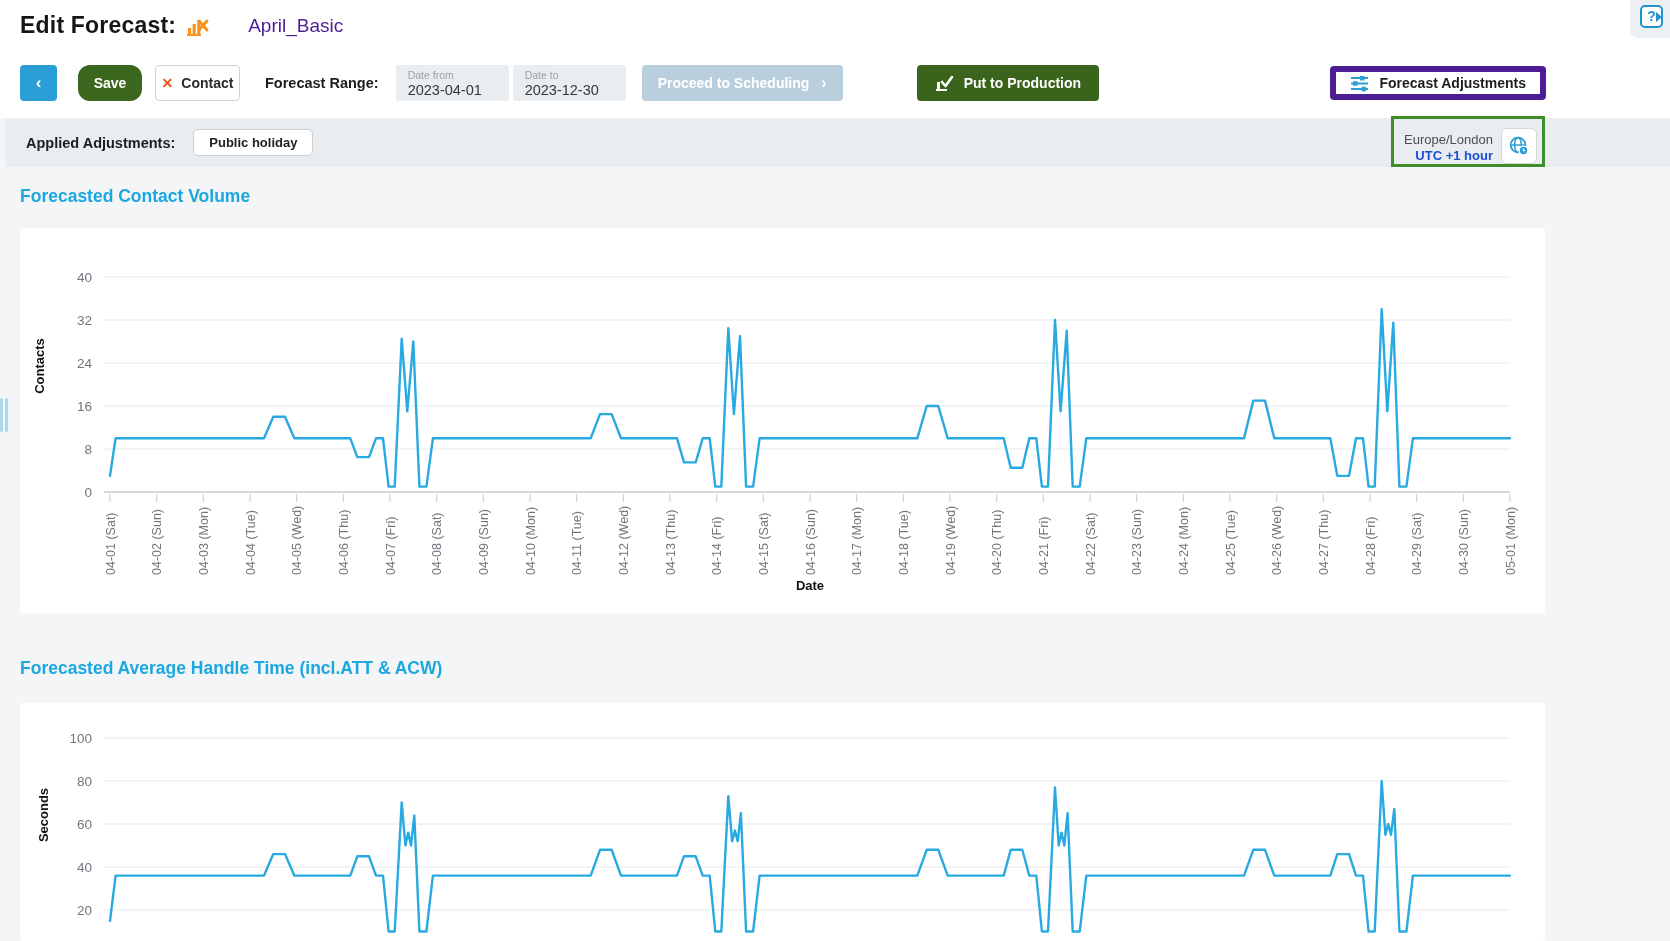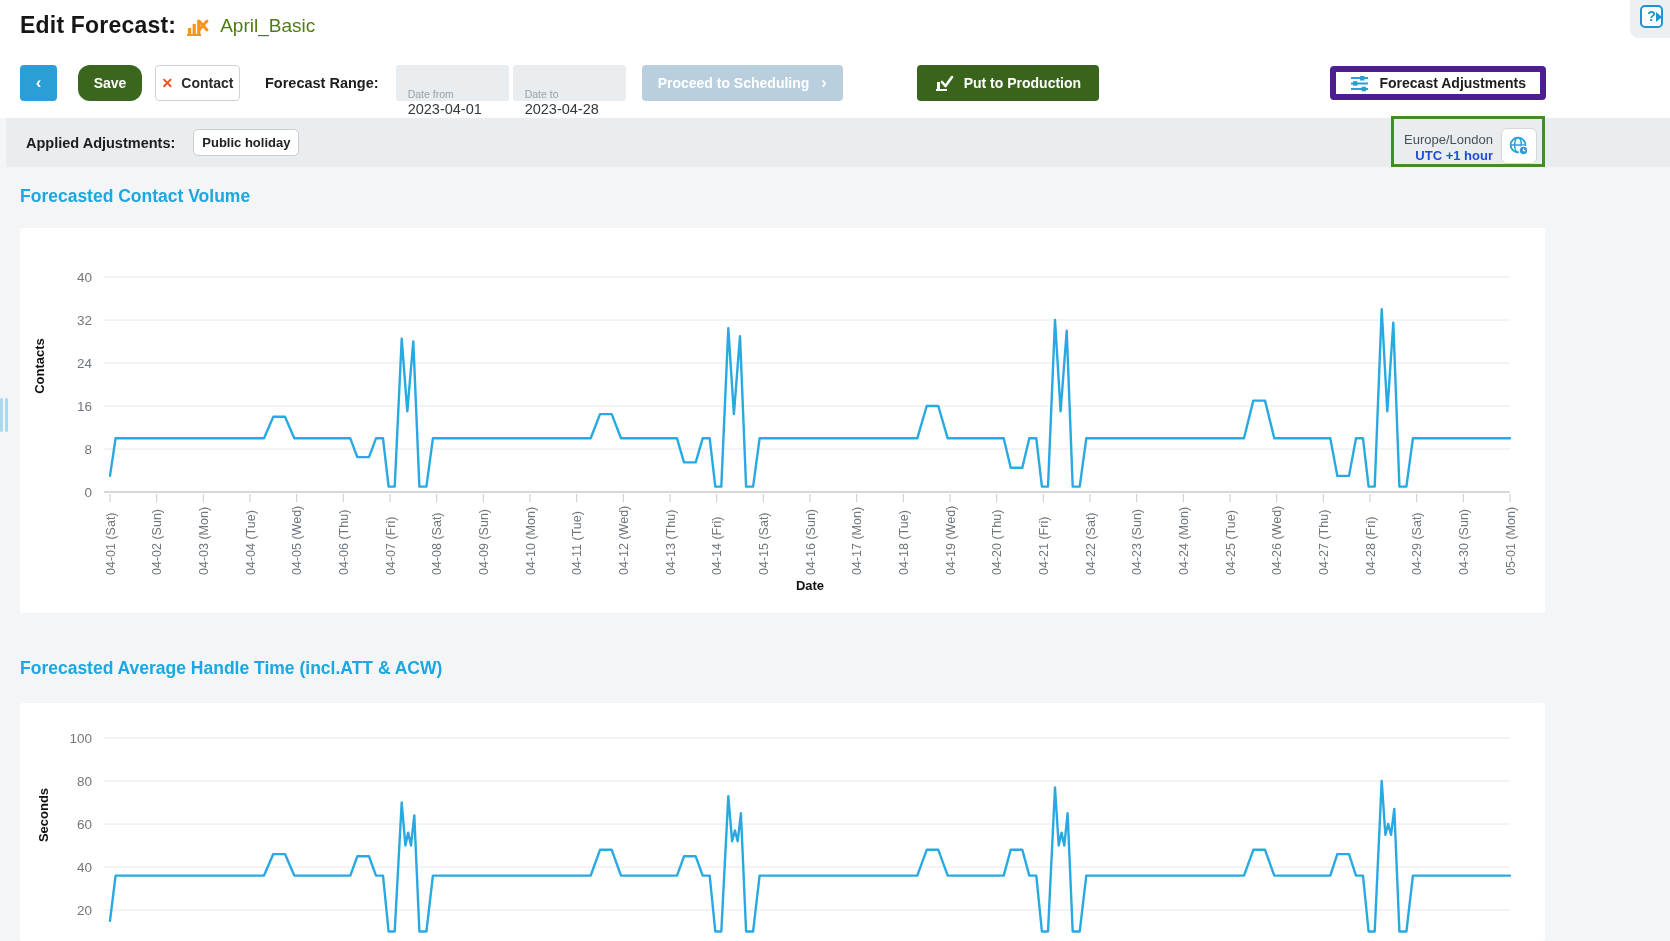--- a/index.html
+++ b/index.html
@@ -3,45 +3,45 @@
 <meta charset="utf-8">
 <style>
   * { margin:0; padding:0; box-sizing:border-box; }
   html,body { width:1670px; height:941px; overflow:hidden; }
   body { font-family:"Liberation Sans", sans-serif; background:#f4f5f6; position:relative; }
 
   
   .header { position:absolute; left:0; top:0; width:1670px; height:118px; background:#ffffff; }
   .title-row { position:absolute; left:20px; top:12px; display:flex; align-items:center; gap:10px; }
   .page-title { font-size:23px; font-weight:bold; color:#161616; letter-spacing:.2px; }
-  .forecast-name { font-size:19px; color:#4d7c0f; }
+  .forecast-name { font-size:19px; color:#4c1d95;margin-left:28px; }
   .help-wrap { position:absolute; right:-8px; top:-8px; width:48px; height:46px; background:#edf0f2; border-radius:8px; }
   .help-btn { position:absolute; left:10px; top:13px; width:23px; height:23px; border:2px solid #1f93d2; border-radius:5px; background:#fff; color:#1f93d2; font-size:14px; font-weight:bold; text-align:center; line-height:19px; cursor:pointer; }
   .help-btn:after { content:""; position:absolute; right:-6px; top:5px; border:5px solid transparent; border-left:6px solid #1f93d2; }
 
   
   .toolbar { position:absolute; left:20px; top:65px; height:36px; display:flex; align-items:center; }
   .btn { height:36px; border:none; border-radius:4px; font-family:"Liberation Sans",sans-serif; font-size:14px; font-weight:bold; cursor:pointer; display:inline-flex; align-items:center; justify-content:center; }
   .btn-back { width:37px; background:#2b9ed6; color:#fff; font-size:17px; margin-right:21px; }
   .btn-save { width:64px; background:#3a671d; color:#fff; margin-right:13px;border-radius:12px; }
   .btn-cancel { width:85px; background:#fff; border:1px solid #cfd3d6; color:#2b2b2b; gap:8px; margin-right:25px; }
   .cancel-x { color:#e8541f; font-size:14px; font-weight:bold; }
   .range-label { font-size:14.5px; font-weight:bold; color:#1d1d1d; margin-right:17px; }
   .date-field { width:113px; height:36px; background:#e9edf0; border-radius:3px; padding:4px 0 0 12px; margin-right:4px; cursor:default; }
-  .date-field .flabel { font-size:10.5px; color:#98a2aa; display:block; line-height:12px;margin-top:19px; }
+  .date-field .flabel { font-size:10.5px; color:#98a2aa; display:block; line-height:12px; }
   .date-field .fvalue { font-size:14.5px; color:#33383c; line-height:17px; }
   .btn-production { background:#3a641c; color:#fff; padding:0 18px; gap:10px; margin-left:74px; }
   .btn-proceed { background:#b9cfdd; color:#fff; padding:0 16px; gap:12px; margin-left:12px; cursor:default; }
   .proceed-chev { font-size:16px; font-weight:bold; }
   .btn-adjustments { position:absolute; right:124px; top:66px; height:34px; background:#fff; border:6px solid #4c1d95; border-radius:4px; color:#1d1d1d; padding:0 14px; gap:10px; }
 
   
   .adj-bar { position:absolute; left:6px; top:118px; width:1670px; height:49px; background:#e9edf0; display:flex; align-items:center; }
   .adj-label { font-size:14.5px; font-weight:bold; color:#1d1d1d; margin-left:20px; margin-right:18px; }
-  .chip { background:#fff; border:1px solid #c9ced1; border-radius:5px; padding:5px 8px; font-size:13px; font-weight:600; color:#222; cursor:pointer; }
+  .chip { background:#fff; border:1px solid #c9ced1; border-radius:5px; padding:5px 15px; font-size:13px; font-weight:600; color:#222; cursor:pointer; }
 
   
   .tz-box { position:absolute; right:125px; top:116px; width:154px; height:51px; border:3px solid #3f8e2b; background:#e9edf0; display:flex; align-items:flex-end; justify-content:flex-end; gap:8px; padding-right:5px; }
   .tz-text { text-align:right; line-height:16px; }
   .tz-zone { font-size:13px; color:#4a4f53; }
   .tz-offset { font-size:13px; font-weight:bold; color:#1d4ed8; }
   .tz-globe-btn { width:36px; height:36px; background:#fff; border:1px solid #d3d8db; border-radius:6px; display:flex; align-items:center; justify-content:center; cursor:pointer; }
 
   
   .section-title { position:absolute; left:20px; font-size:17.5px; font-weight:bold; color:#1ba7e0; }
@@ -96,21 +96,21 @@
     <span class="cancel-x">✕</span>
     <span>Contact</span>
   </button>
   <span class="range-label">Forecast Range:</span>
   <div class="date-field">
     <span class="flabel">Date from</span>
     <span class="fvalue">2023-04-01</span>
   </div>
   <div class="date-field">
     <span class="flabel">Date to</span>
-    <span class="fvalue">2023-04-28</span>
+    <span class="fvalue">2023-12-30</span>
   </div>
   <button class="btn btn-proceed" disabled="">
     <span>Proceed to Scheduling</span>
     <span class="proceed-chev">›</span>
   </button>
   <button class="btn btn-production">
     <span style="display:inline-flex;">
       <svg width="19" height="18" viewBox="0 0 19 18">
         <rect x="2" y="8" width="3" height="7" fill="#fff"></rect>
         <rect x="1" y="15" width="11" height="2" fill="#fff"></rect>

